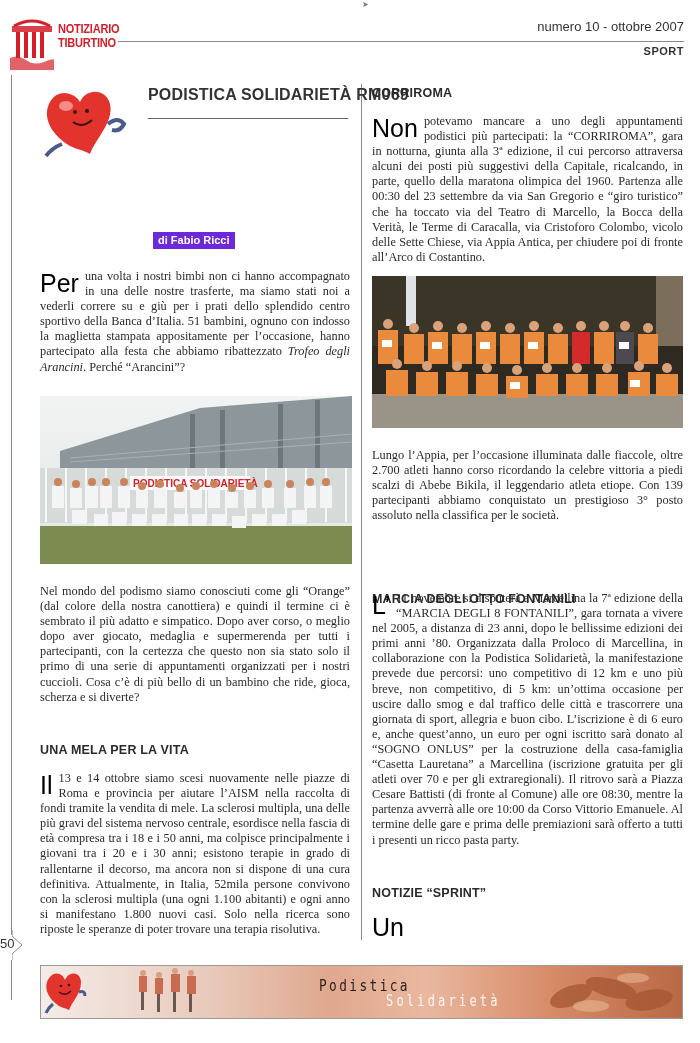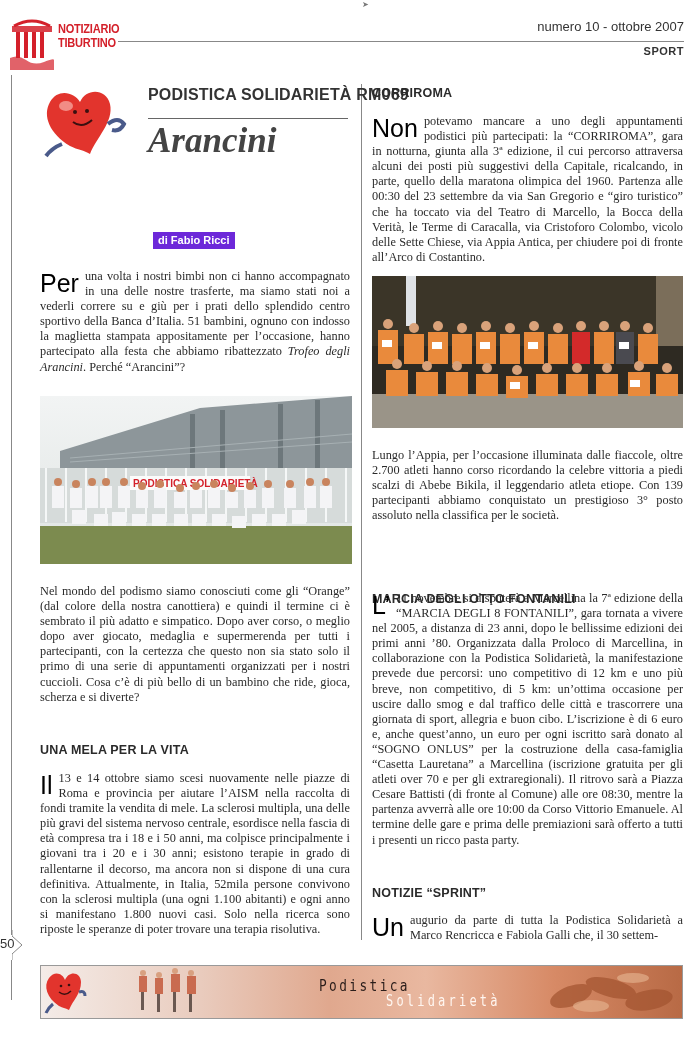--- a/index.html
+++ b/index.html
@@ -65,21 +65,20 @@
   <path d="M30 62 C10 50 2 32 10 18 C18 4 34 8 40 18 C46 4 66 4 70 20 C74 38 56 54 50 70 C44 66 38 66 30 62Z" fill="#e2342d"></path>
   <ellipse cx="26" cy="22" rx="7" ry="5" fill="#f6a39b" opacity="0.8"></ellipse>
   <circle cx="35" cy="28" r="2" fill="#3a1010"></circle>
     <circle cx="47" cy="27" r="2" fill="#3a1010"></circle>
   <path d="M33 38 Q42 45 52 36" stroke="#3a1010" stroke-width="2" fill="none"></path>
   <path d="M68 40 Q78 32 84 40 Q80 48 72 46" stroke="#4a5a8a" stroke-width="4" fill="none"></path>
   <path d="M22 60 Q12 64 6 72" stroke="#4a5a8a" stroke-width="4" fill="none"></path>
 </svg>
 <div class="abs kicker">PODISTICA SOLIDARIETÀ RM069</div>
 <div class="abs title">
-  <div>Arancini</div>
 </div>
 <div class="abs byline">di Fabio Ricci</div>
 
 <div class="abs txt col-l" style="top:269px;">
   <span class="drop">Per</span>
   <span>una volta i nostri bimbi non ci hanno accompagnato in una delle nostre trasferte, ma siamo stati noi a vederli correre su e giù per i prati dello splendido centro sportivo della Banca d’Italia. 51 bambini, ognuno con indosso la maglietta stampata appositamente per l’occasione, hanno partecipato alla festa che abbiamo ribattezzato </span><i>Trofeo degli Arancini</i><span>. Perché “Arancini”?</span>
 </div>
 
 <div class="abs photo" style="left:40px;top:396px;width:312px;height:168px;">
   <svg width="312" height="168" viewBox="0 0 312 168" preserveAspectRatio="none">
@@ -259,21 +258,20 @@
 
 <div class="abs h2" style="left:372px;top:592px;">MARCIA DEGLI OTTO FONTANILI</div>
 <div class="abs txt col-r" style="top:591px;">
   <span class="drop">L’</span>
   <span>11 novembre si disputerà a Marcellina la 7ª edizione della “MARCIA DEGLI 8 FONTANILI”, gara tornata a vivere nel 2005, a distanza di 23 anni, dopo le bellissime edizioni dei primi anni ’80. Organizzata dalla Proloco di Marcellina, in collaborazione con la Podistica Solidarietà, la manifestazione prevede due percorsi: uno competitivo di 12 km e uno più breve, non competitivo, di 5 km: un’ottima occasione per uscire dallo smog e dal traffico delle città e trascorrere una giornata di sport, allegria e buon cibo. L’iscrizione è di 6 euro e, anche quest’anno, un euro per ogni iscritto sarà donato al “SOGNO ONLUS” per la costruzione della casa-famiglia “Casetta Lauretana” a Marcellina (iscrizione gratuita per gli atleti over 70 e per gli extraregionali). Il ritrovo sarà a Piazza Cesare Battisti (di fronte al Comune) alle ore 08:30, mentre la partenza avverrà alle ore 10:00 da Corso Vittorio Emanuele. Al termine delle gare e prima delle premiazioni sarà offerto a tutti i presenti un ricco pasta party.</span>
 </div>
 
 <div class="abs h2" style="left:372px;top:886px;">NOTIZIE “SPRINT”</div>
 <div class="abs txt col-r" style="top:913px;">
   <span class="drop">Un</span>
-  <span>augurio da parte di tutta la Podistica Solidarietà a Marco Rencricca e Fabiola Galli che, il 30 settem-</span>
 </div>
 
 <div class="abs banner">
   <svg class="abs" style="left:2px;top:2px;" width="44" height="46" viewBox="0 0 44 46">
     <path d="M16 38 C4 30 0 18 6 10 C12 2 20 6 22 12 C26 2 38 4 38 14 C38 26 30 32 26 42 C22 40 20 40 16 38Z" fill="#e2342d"></path>
     <circle cx="18" cy="18" r="1.3" fill="#3a1010"></circle>
       <circle cx="26" cy="17" r="1.3" fill="#3a1010"></circle>
     <path d="M16 24 Q22 29 28 23" stroke="#3a1010" stroke-width="1.5" fill="none"></path>
     <path d="M10 36 Q5 40 3 45" stroke="#4a5a8a" stroke-width="3" fill="none"></path>
     <path d="M36 24 Q42 22 42 28" stroke="#4a5a8a" stroke-width="3" fill="none"></path>

